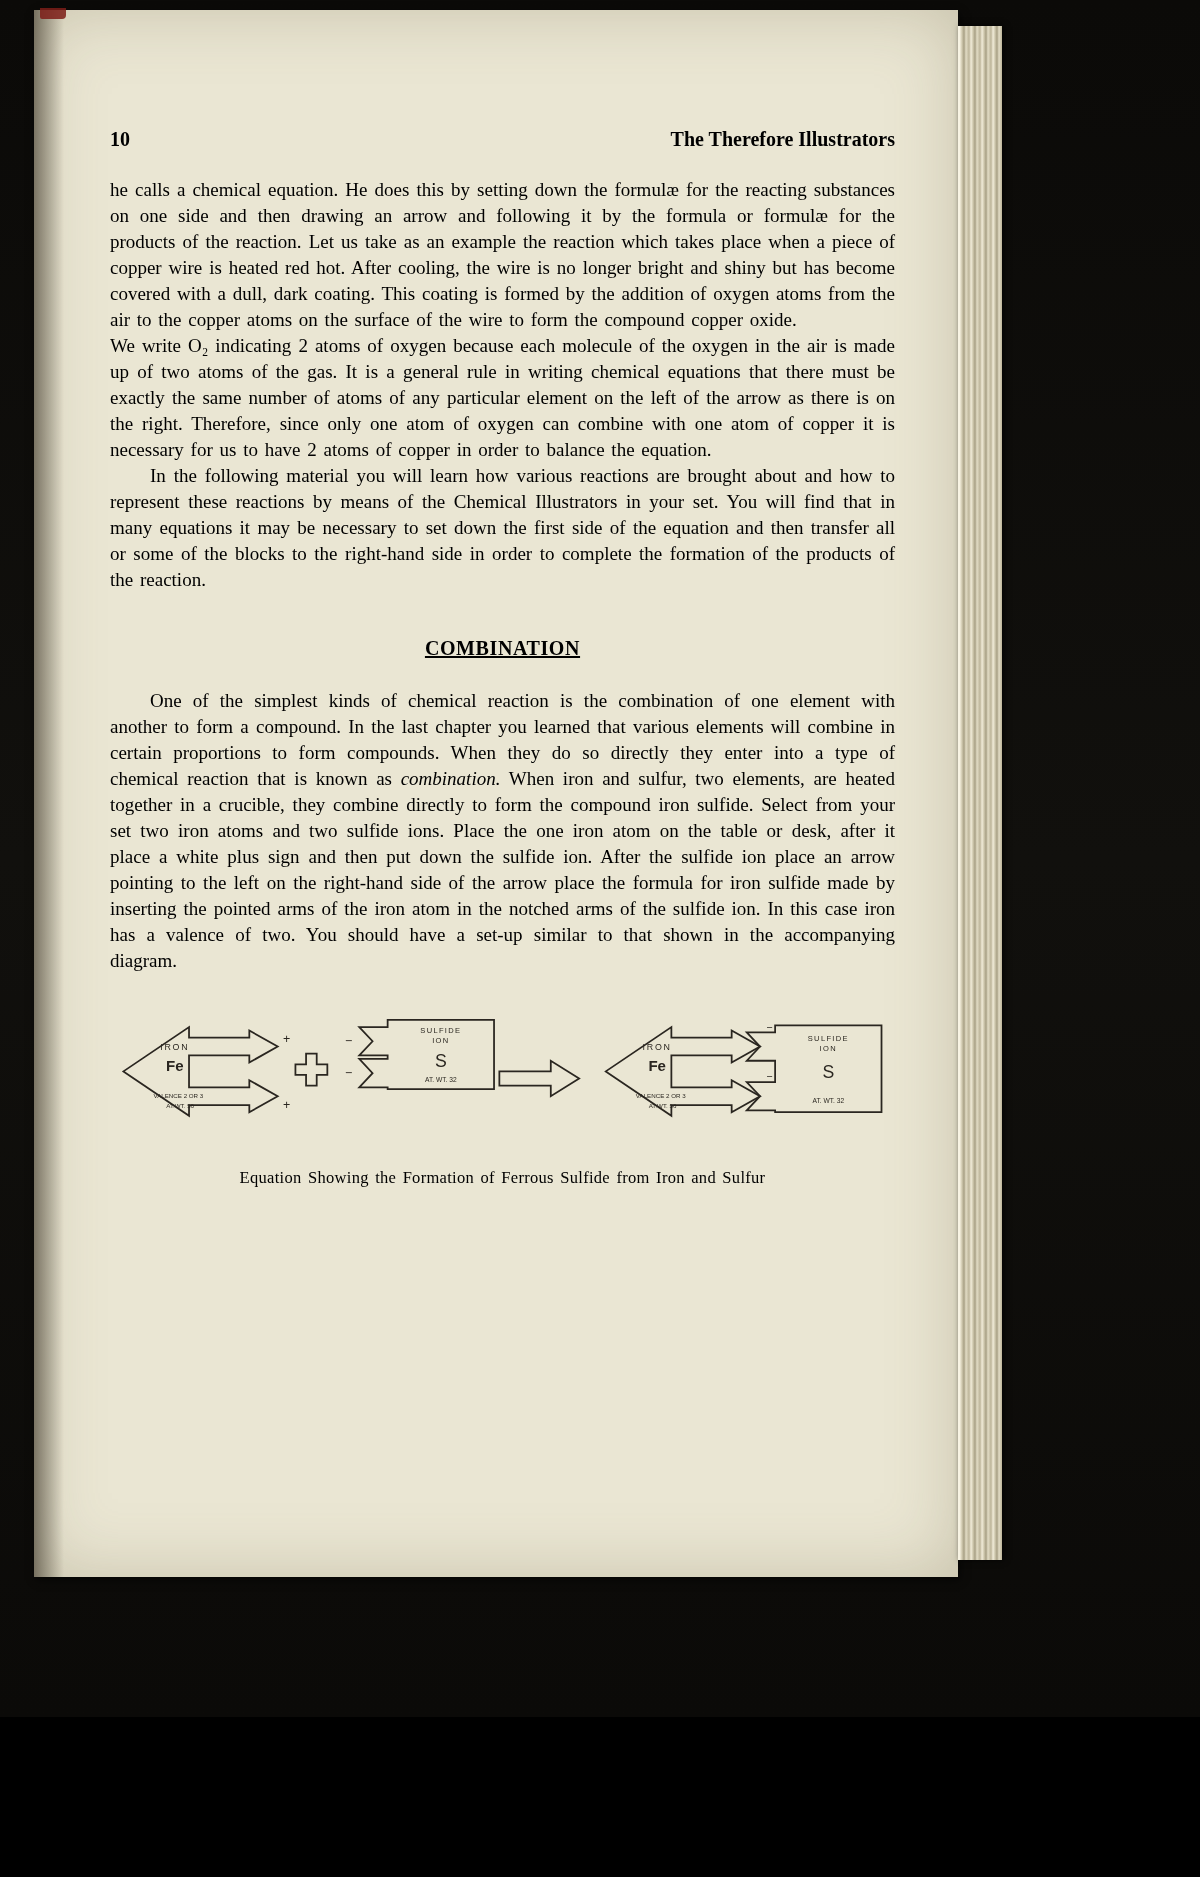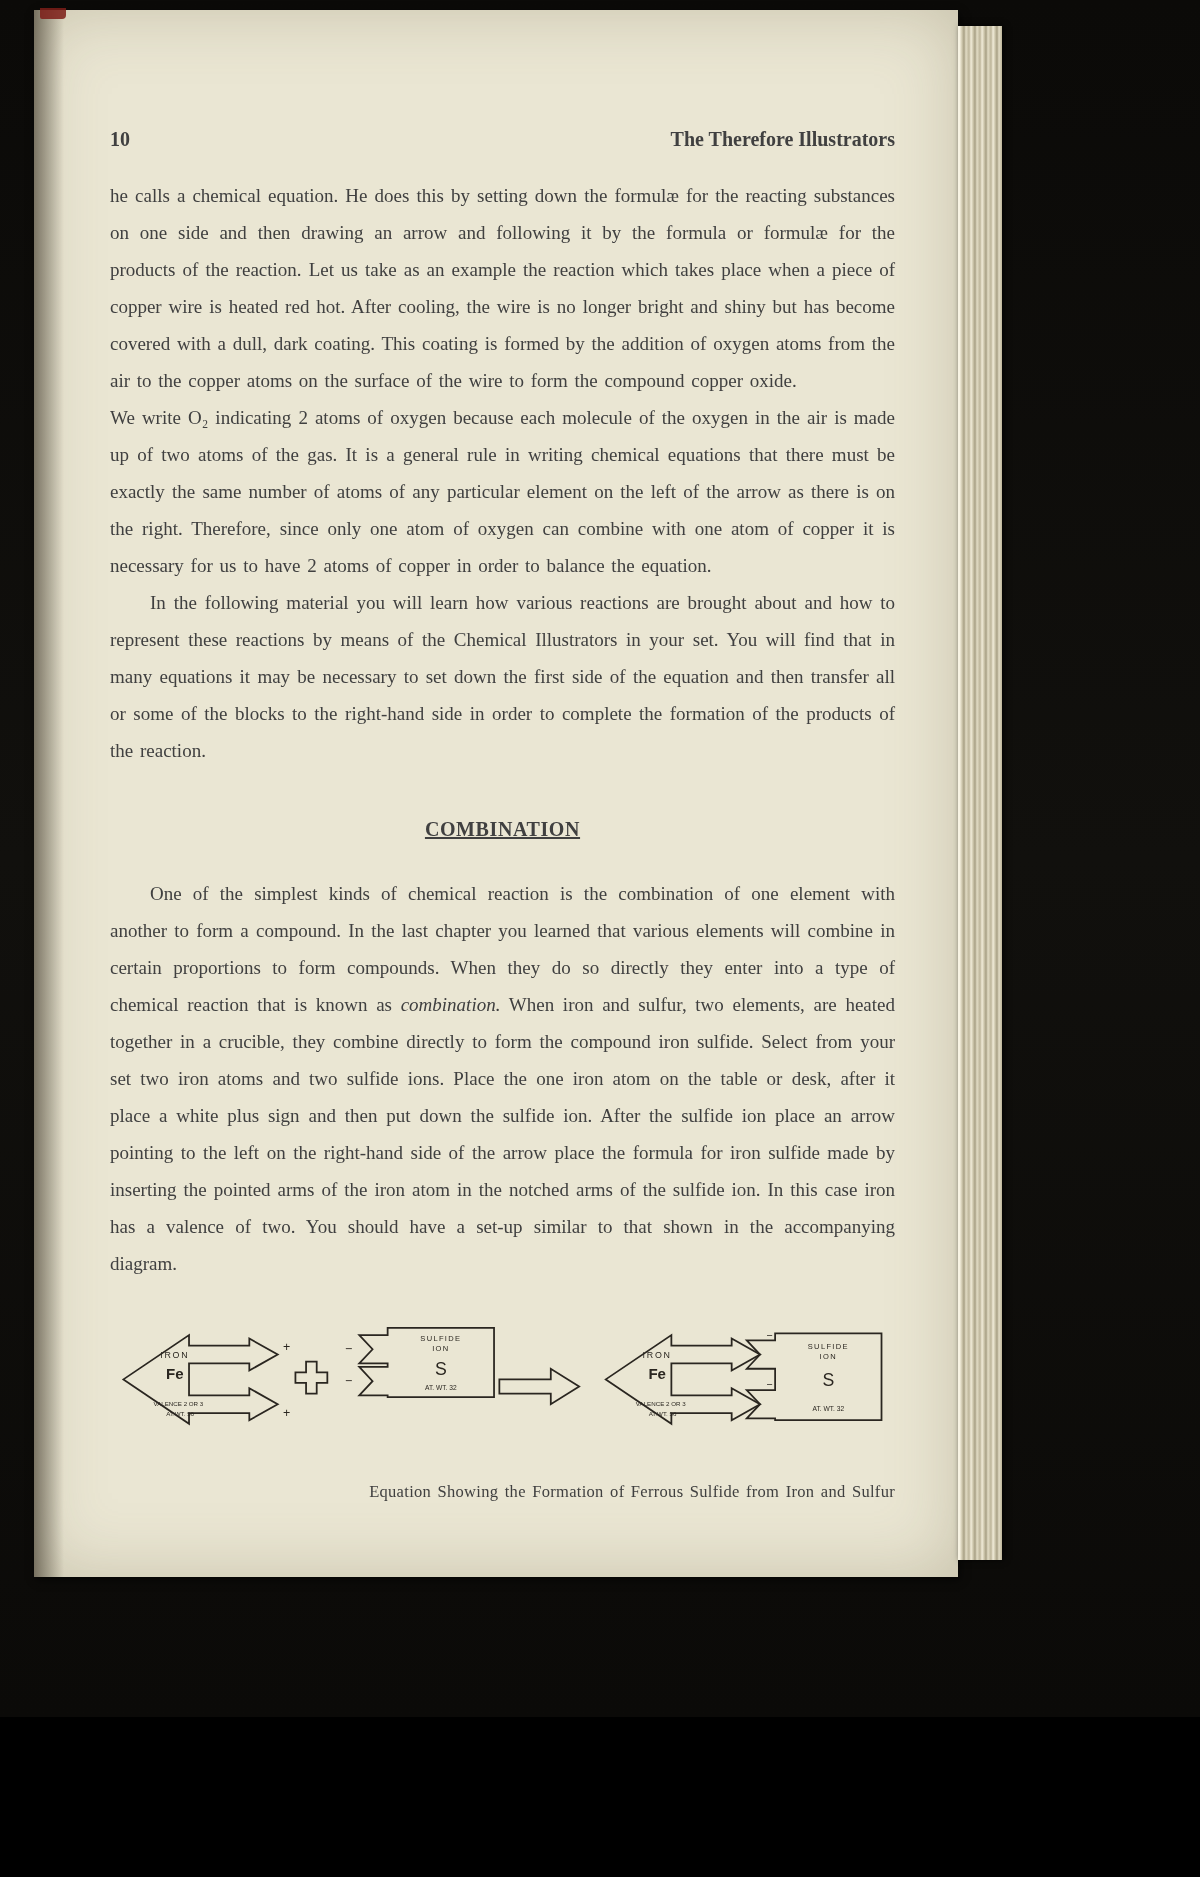--- a/index.html
+++ b/index.html
@@ -1,19 +1,19 @@
 <!DOCTYPE html>
 <html><head>
 <meta charset="utf-8">
 <style>
   html,body{margin:0;padding:0;background:#000;}
   .scene{
     position:relative;width:1200px;height:1717px;overflow:hidden;
     background:linear-gradient(180deg,#0b0a08 0%,#11100d 50%,#0b0a08 100%);
-    font-family:"Liberation Serif", serif;color:#404040;
+    font-family:"Liberation Serif", serif;color:#000000;
   }
   .page{
     position:absolute;left:34px;top:10px;width:924px;height:1567px;
     background:#eae6d3;
     box-shadow:inset 0 0 70px rgba(110,100,70,.28), 2px 3px 8px rgba(0,0,0,.6);
   }
   .gutter-shadow{
     position:absolute;left:0;top:0;bottom:0;width:30px;
     background:linear-gradient(to right, rgba(45,38,25,.55), rgba(45,38,25,0));
   }
@@ -26,37 +26,37 @@
     background:repeating-linear-gradient(90deg,
       #f2eddb 0px,#cfc8ae 2px,#a79f84 4px,#e2dcc5 6px,#bdb59a 9px,#efe9d6 11px);
     border-left:2px solid #f8f4e4;
     box-shadow:2px 0 6px rgba(0,0,0,.7);
   }
   .page-inner{position:relative;padding:118px 63px 0 76px;}
   .page-header{
     display:flex;justify-content:space-between;align-items:baseline;
     font-weight:bold;font-size:20px;margin-bottom:26px;
   }
-  .page-body{font-size:19px;line-height:37px;text-align:justify;}
+  .page-body{font-size:19px;line-height:26px;text-align:justify;}
   .para{margin:0;word-spacing:2px;}
   .para.indent{text-indent:40px;}
   .equation{text-align:center;font-size:19.5px;margin:4px 0 5px 0;letter-spacing:.5px;}
   .section-heading{
     font-size:20px;font-weight:bold;letter-spacing:.6px;
     margin:42px 0 27px 0;text-align:center;text-decoration:underline;
   }
   em{}
   .diagram{margin:30px 0 0 0;text-align:left;}
   .diagram svg{display:block;}
   .diagram svg path{stroke:#2a2620;stroke-width:2;fill:none;stroke-linejoin:miter;}
   .diagram svg text{
     fill:#2a2620;font-family:"Liberation Sans", sans-serif;stroke:none;
   }
   .diagram-caption{
-    text-align:right;font-size:16.5px;letter-spacing:.3px;
+    text-align:center;font-size:16.5px;letter-spacing:.3px;
     margin-top:28px;word-spacing:2px;
   }
 </style>
 </head>
 <body>
 
 <div class="scene">
   <div class="page">
     <div class="gutter-shadow"></div>
     <div class="red-mark"></div>

